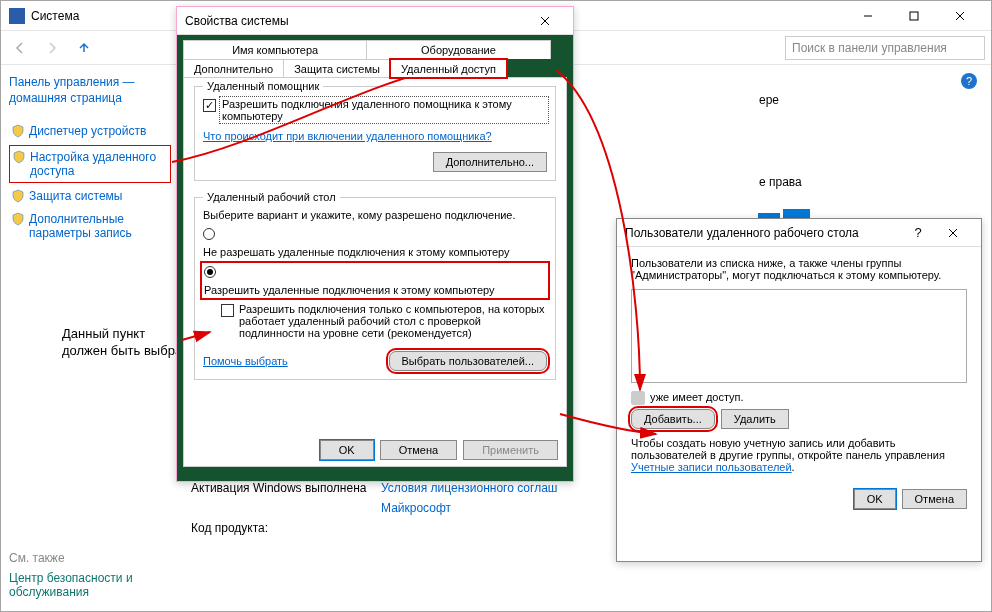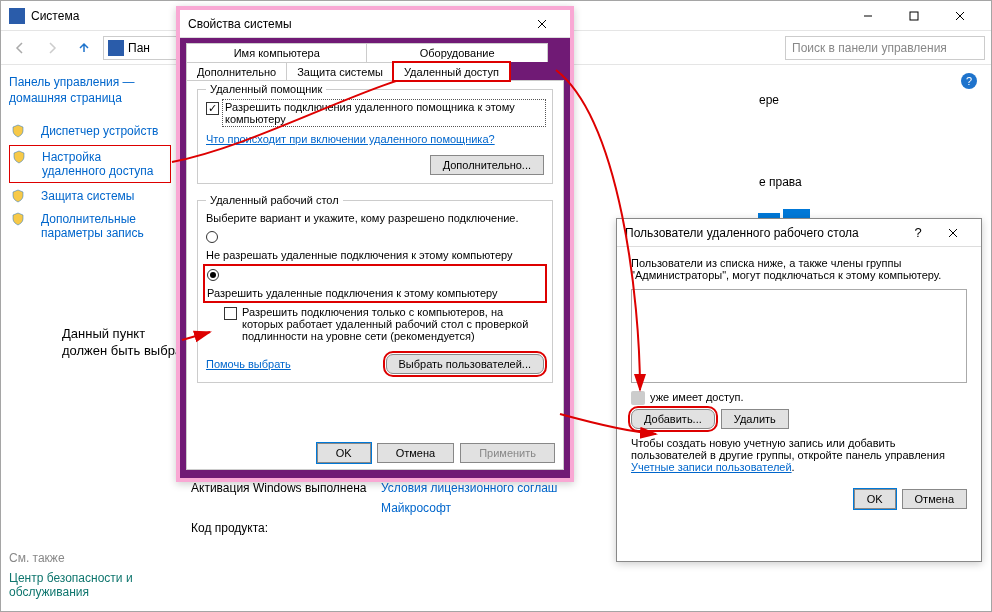--- a/index.html
+++ b/index.html
@@ -16,41 +16,41 @@
   .navarrow { width:26px; height:26px; display:flex; align-items:center; justify-content:center; color:#888; }
   .navarrow.blue { color:#1e73cc; }
   .breadcrumb { flex:0 0 120px; height:24px; border:1px solid #ccc; display:flex; align-items:center; padding:0 4px; gap:4px; font-size:12px; }
   .brico { width:16px; height:16px; background:#2a5caa; display:inline-block; }
   .search { margin-left:auto; width:200px; height:24px; border:1px solid #ccc; padding:0 6px; color:#888; line-height:22px; font-size:12px; }
   .help-ico { position:absolute; right:14px; top:72px; width:16px; height:16px; border-radius:50%; background:#1e73cc; color:#fff; font-size:11px; text-align:center; line-height:16px; }
 
   .cp-body { display:flex; height: calc(100% - 64px); }
   .cp-side { width:178px; padding:10px 8px; font-size:12px; }
   .cp-side-home { color:#0066cc; margin-bottom:14px; line-height:1.3; }
-  .side-item { display:flex; align-items:flex-start; gap:16px; padding:4px 2px; color:#0066cc; line-height:1.2; }
+  .side-item { display:flex; align-items:flex-start; gap:4px; padding:4px 2px; color:#0066cc; line-height:1.2; }
   .side-item.boxed { border:1px solid #d00; margin:2px 0; }
   .shield { width:14px; height:14px; flex-shrink:0; }
   .shield svg { width:14px; height:14px; }
   .cp-main { flex:1; padding:10px 20px; position:relative; }
   .win10 { position:absolute; right:18px; top:142px; display:flex; align-items:center; gap:10px; }
   .win10-logo { width:52px; height:52px; }
   .win10-text { font-size:30px; color:#0078d7; font-weight:300; letter-spacing:-1px; }
   .cp-right-text { position:absolute; left:580px; font-size:12px; }
   .cp-activation { position:absolute; left:190px; bottom:70px; right:20px; font-size:12px; }
   .cp-activation .hdr { margin-bottom:8px; }
   .cp-activation .row { display:flex; margin-bottom:6px; }
   .cp-activation .lbl { width:190px; }
   .link { color:#0066cc; }
   .cp-bottom { position:absolute; left:8px; bottom:12px; width:160px; font-size:12px; }
   .cp-bottom .muted { color:#888; margin-bottom:6px; }
 
   .annot { position:absolute; left:62px; top:326px; font-size:13px; color:#000; line-height:1.3; text-align:left; }
 
   
-  .sysprop { position:absolute; left:176px; top:6px; width:398px; height:476px; background:#701a75; border:4px solid #f9a8d4; box-shadow:0 2px 8px rgba(0,0,0,.2); }
+  .sysprop { position:absolute; left:176px; top:6px; width:398px; height:476px; background:#14532d; border:1px solid #f9a8d4; box-shadow:0 2px 8px rgba(0,0,0,.2); }
   .sp-titlebar { height:28px; display:flex; align-items:center; padding:0 8px; background:#fff; border-bottom:1px solid #ddd; }
   .sp-title { flex:1; font-size:12px; }
   .sp-close { width:40px; height:26px; display:flex; align-items:center; justify-content:center; }
   .sp-tabs { padding:4px 6px 0 6px; }
   .tabrow { display:flex; }
   .tab { border:1px solid #ccc; border-bottom:none; padding:3px 10px; font-size:11px; background:#fff; position:relative; top:1px; margin-right:-1px; }
   .tab.active { background:#fff; z-index:2; }
   .tab.boxed { outline:2px solid #d00; outline-offset:-1px; }
   .sp-content { border:1px solid #ccc; margin:0 6px 6px 6px; padding:2px 10px; height:390px; background:#fff; position:relative; }
   fieldset { border:1px solid #ccc; margin:0 0 10px 0; padding:6px 8px 8px 8px; font-size:11px; }
@@ -122,24 +122,20 @@
     <div class="navarrow">
         <svg width="14" height="14" viewBox="0 0 14 14">
           <path d="M5 2 L10 7 L5 12" fill="none" stroke="#ccc" stroke-width="1.5"></path>
         </svg>
       </div>
     <div class="navarrow blue">
         <svg width="14" height="14" viewBox="0 0 14 14">
           <path d="M7 11 L7 3 M3 7 L7 3 L11 7" fill="none" stroke="#1e73cc" stroke-width="1.5"></path>
         </svg>
       </div>
-    <div class="breadcrumb">
-      <span class="brico"></span>
-      <span>Пан</span>
-    </div>
     <div class="search">Поиск в панели управления</div>
   </div>
   <div class="help-ico">?</div>
 
   <div class="cp-body">
     <div class="cp-side">
       <div class="cp-side-home">Панель управления — домашняя страница</div>
       <div class="side-item">
         <span class="shield"><svg viewBox="0 0 14 14">
               <path d="M7 1 L12 3 V7 C12 10 9 12 7 13 C5 12 2 10 2 7 V3 Z" fill="#f7c948" stroke="#1e73cc" stroke-width=".5"></path>

